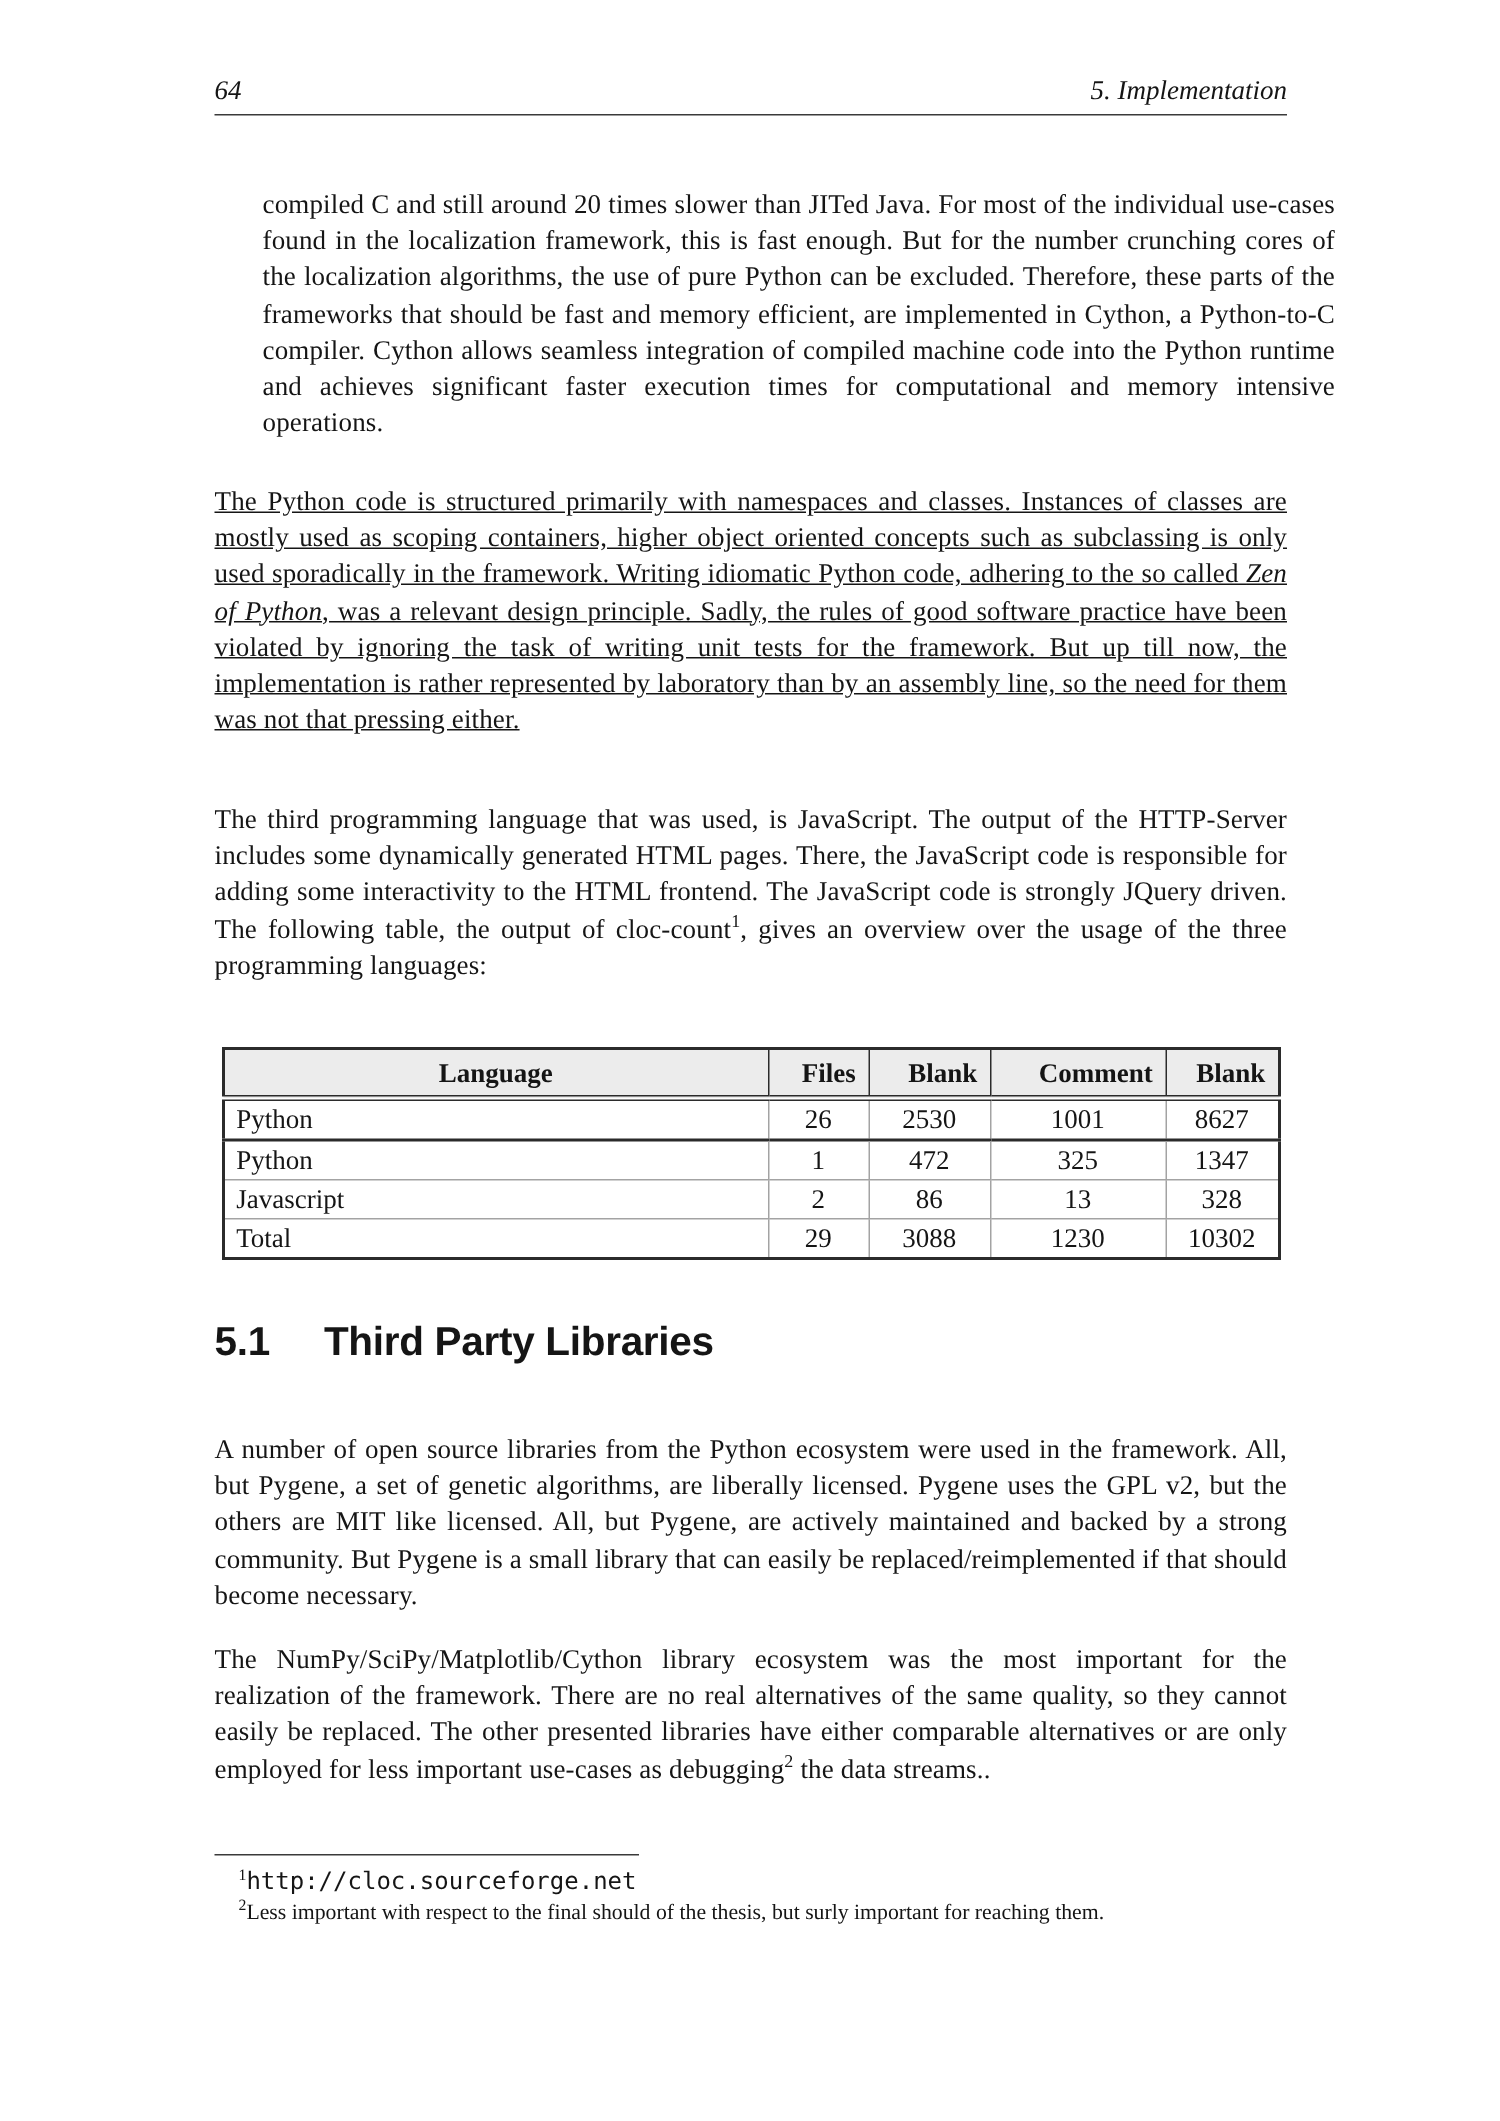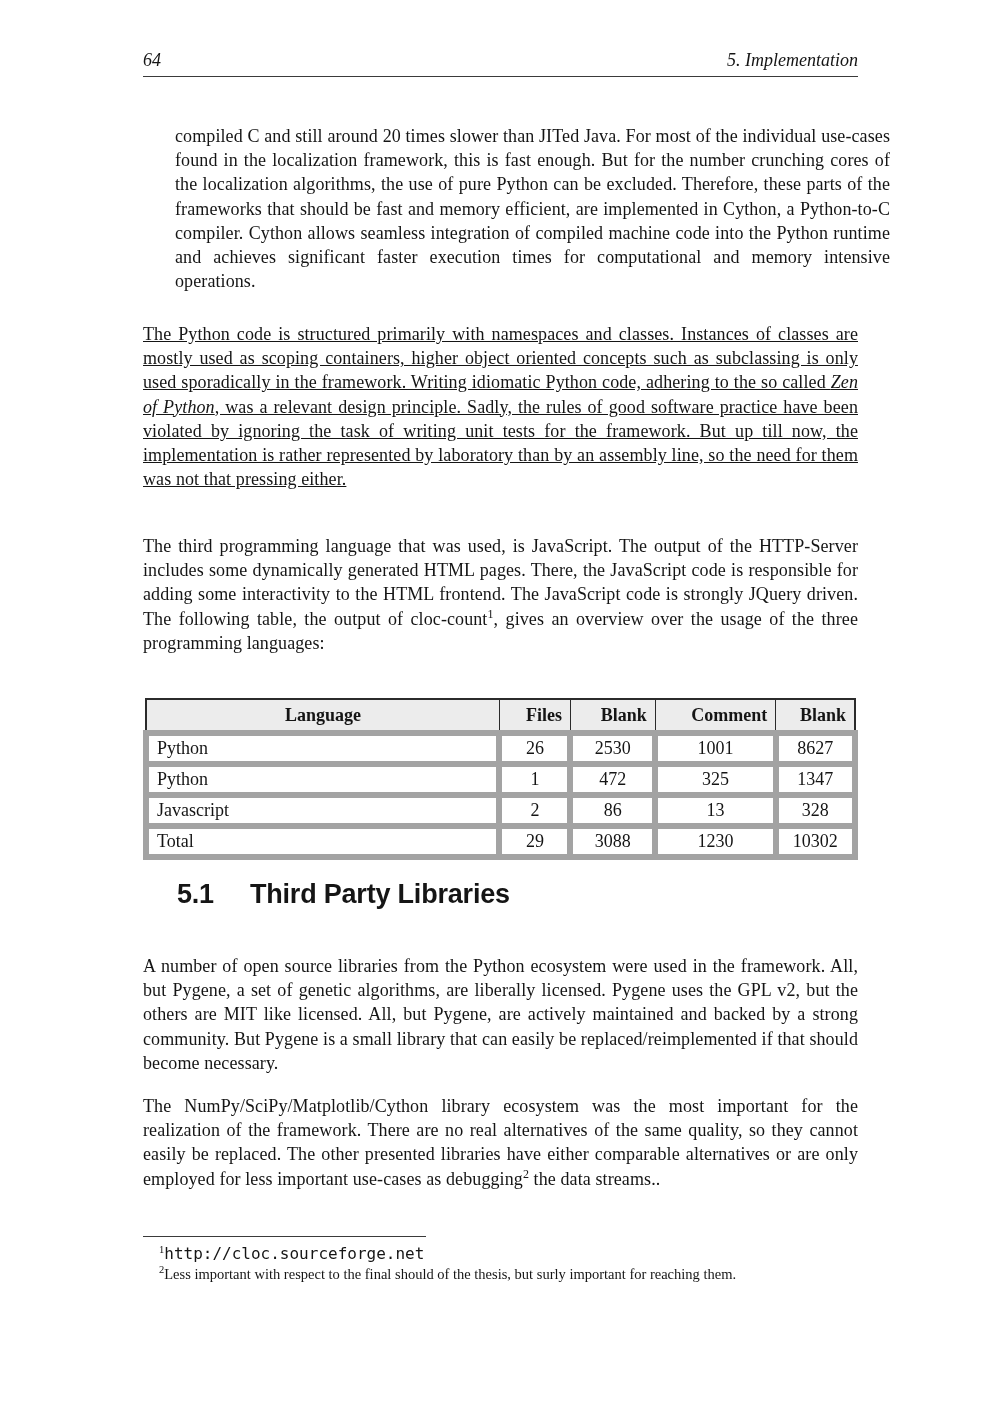--- a/index.html
+++ b/index.html
@@ -74,21 +74,21 @@
     background: #ececec;
     font-weight: bold;
     border: 1px solid #2b2b2b;
     border-bottom: 4px double #2b2b2b;
     padding: 3px 8px;
     text-align: right;
     height: 24px;
   }
   table.cloc th.col-language { text-align: center; width: 346px; }
   table.cloc td {
-    border: 6px solid #a3a3a3;
+    border: 1px solid #a3a3a3;
     padding: 1px 8px;
     text-align: center;
     height: 23px;
   }
   table.cloc .col-language { width: 346px; }
   table.cloc .col-files    { width: 50px;  }
   table.cloc .col-blank    { width: 64px;  }
   table.cloc .col-comment  { width: 100px; }
   table.cloc .col-code     { width: 58px;  }
   table.cloc td.lang-cell  { text-align: left; }
@@ -98,21 +98,20 @@
     position: absolute;
     top: 878px;
     left: 143px;
     width: 715px;
     display: flex;
     font-family: "Liberation Sans", sans-serif;
     font-weight: bold;
     font-size: 27px;
     line-height: 32px;
     letter-spacing: -0.2px;
-    margin-left: 34px;
   }
   .section-number { margin-right: 36px; }
   
   .footnotes {
     position: absolute;
     top: 1236px;
     left: 143px;
     width: 715px;
   }
   .footnote-rule {

